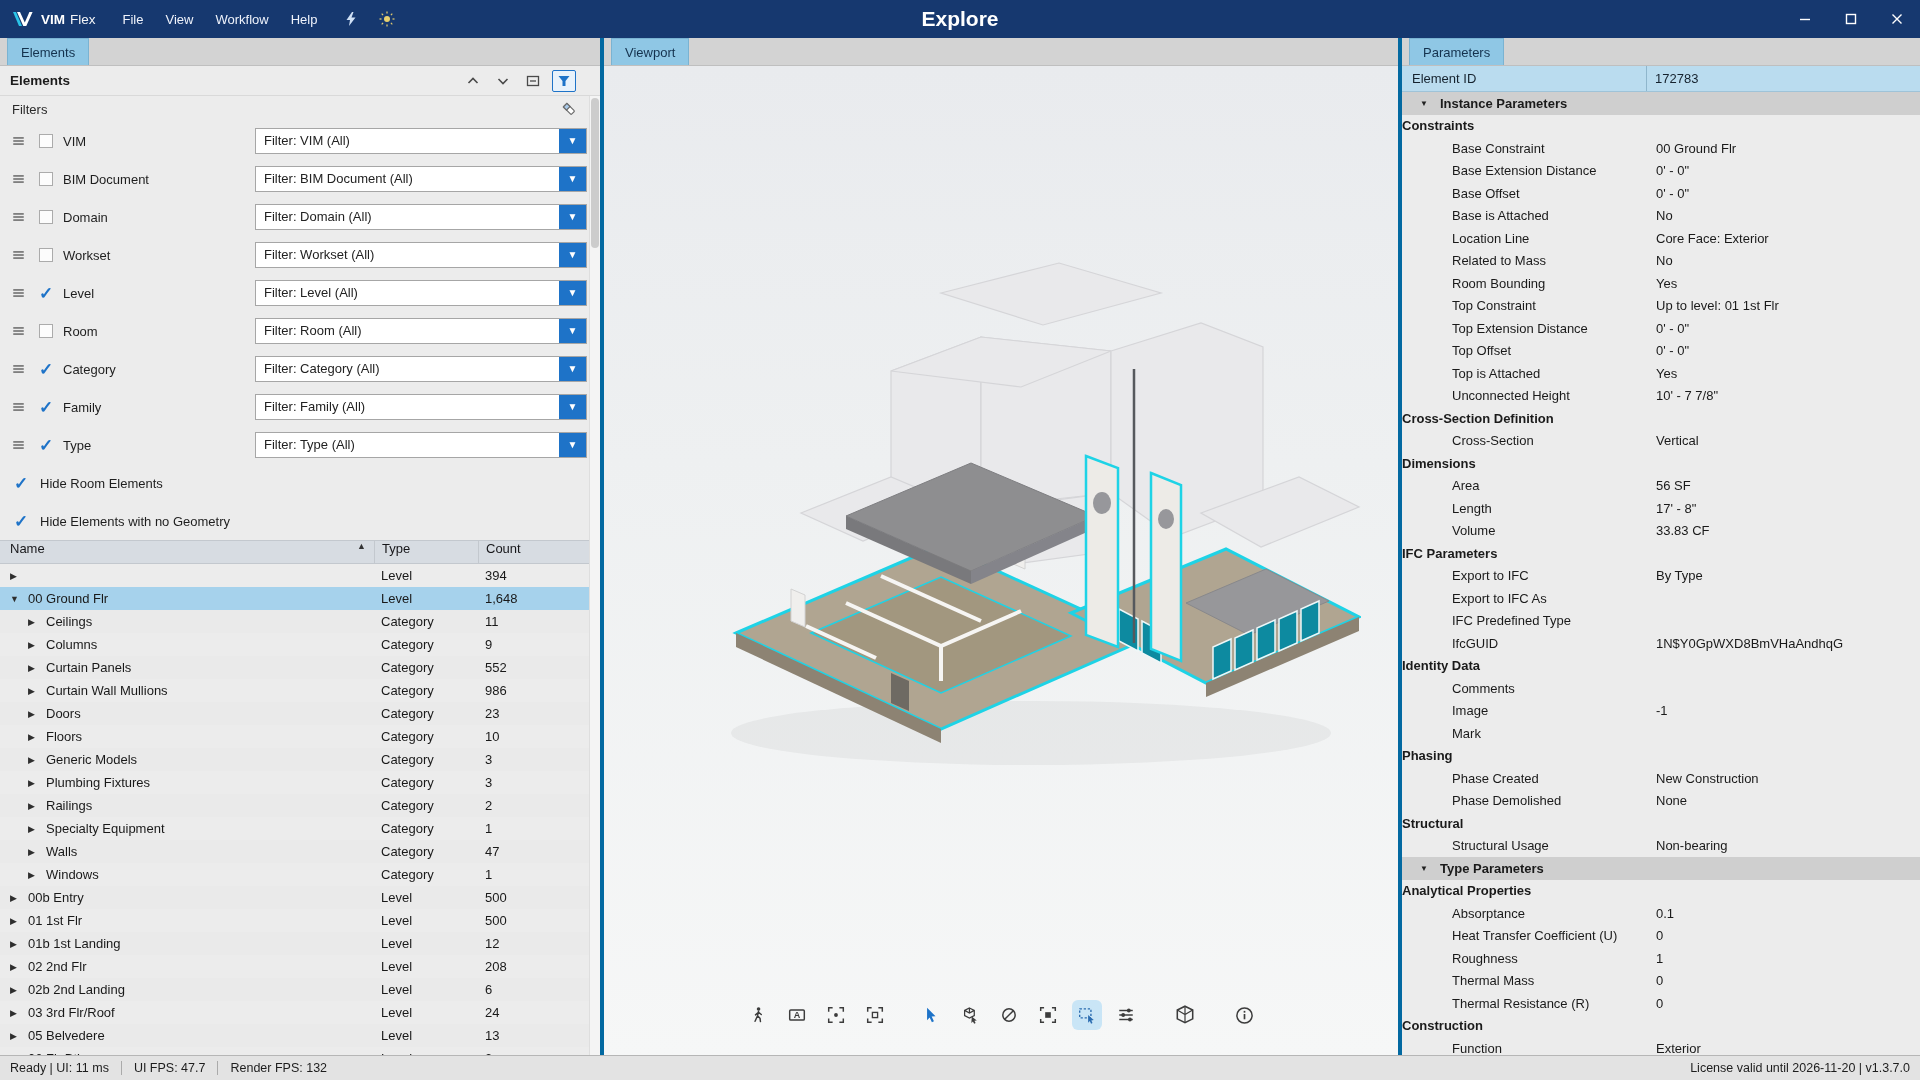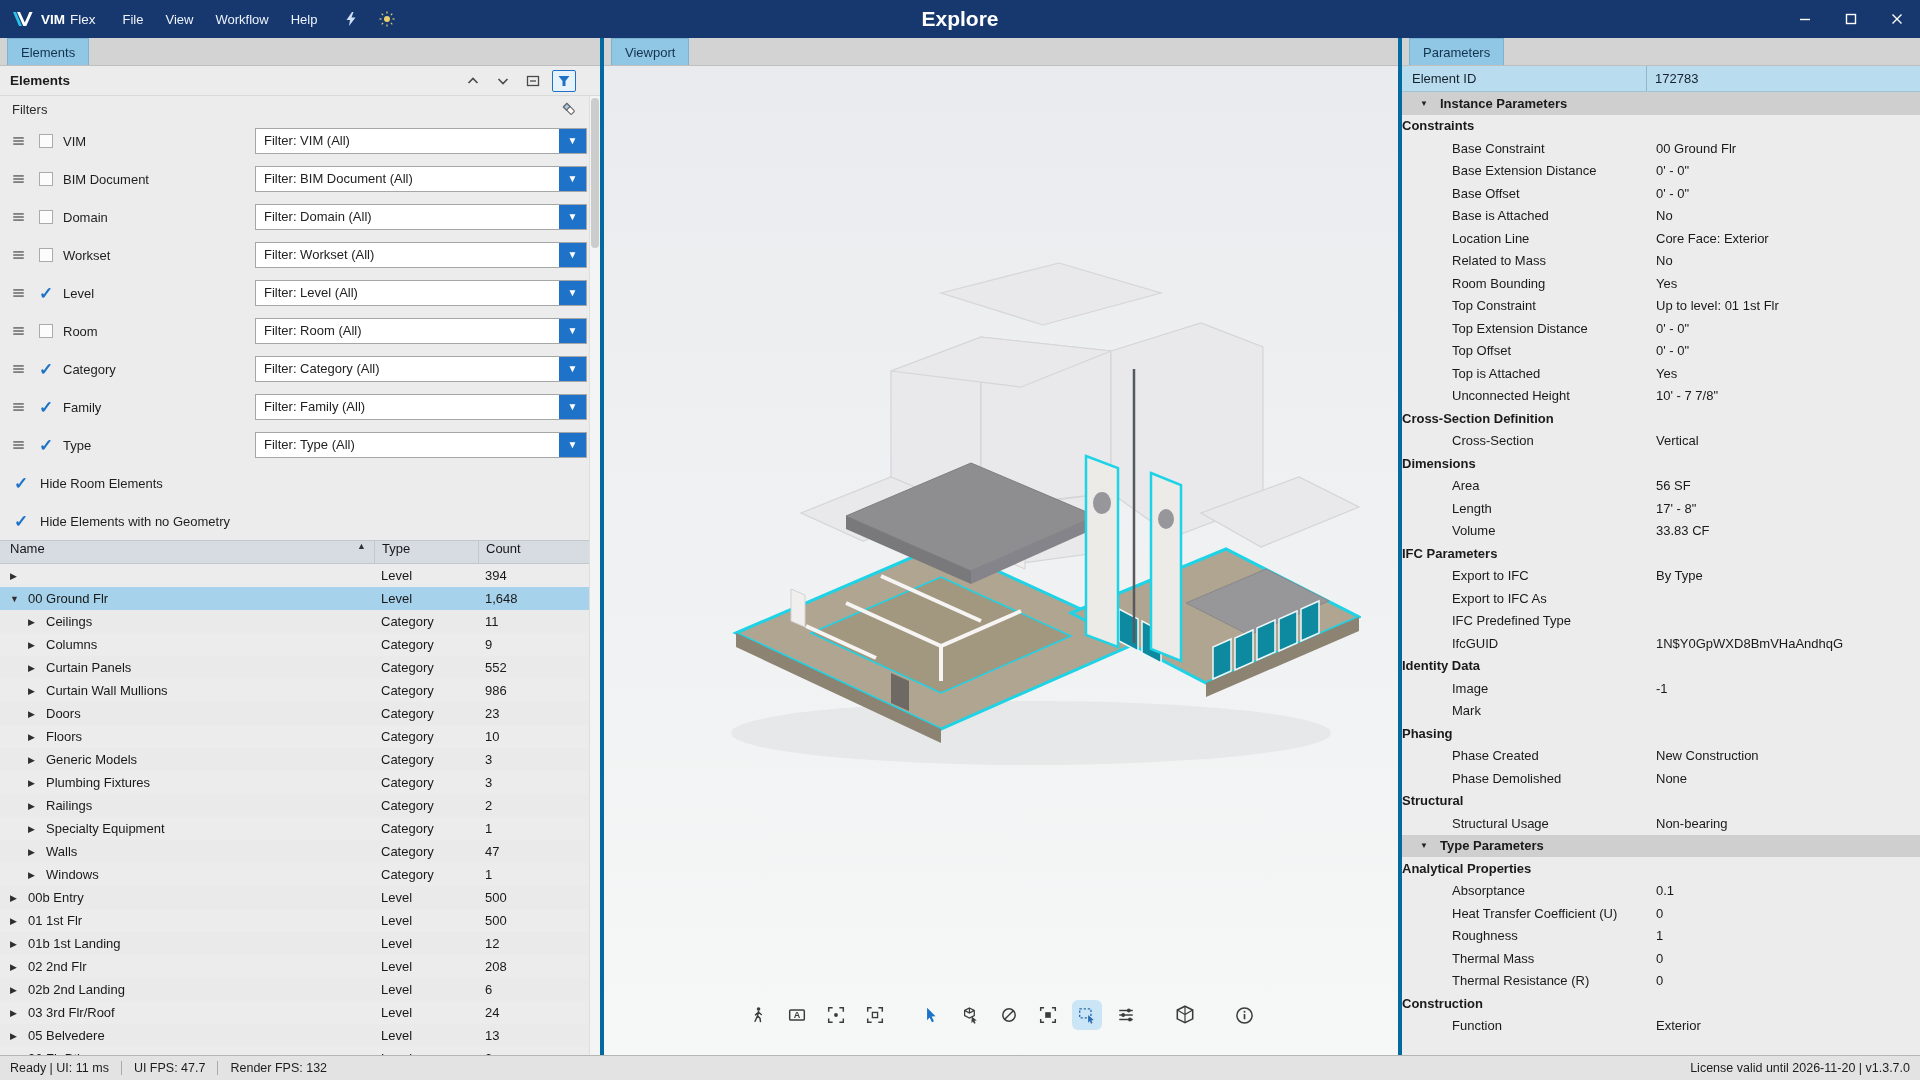--- a/index.html
+++ b/index.html
@@ -921,20 +921,24 @@
             <span class="plabel">IFC Predefined Type</span>
             <span class="pvalue"></span>
           </div>
           <div class="prow pparam">
             <span class="plabel">IfcGUID</span>
             <span class="pvalue">1N$Y0GpWXD8BmVHaAndhqG</span>
           </div>
           <div class="prow psection alt">
             <span class="pstitle">Identity Data</span>
           </div>
+          <div class="prow pparam">
+            <span class="plabel">Comments</span>
+            <span class="pvalue"></span>
+          </div>
           <div class="prow pparam alt">
             <span class="plabel">Image</span>
             <span class="pvalue">-1</span>
           </div>
           <div class="prow pparam">
             <span class="plabel">Mark</span>
             <span class="pvalue"></span>
           </div>
           <div class="prow psection alt">
             <span class="pstitle">Phasing</span>

